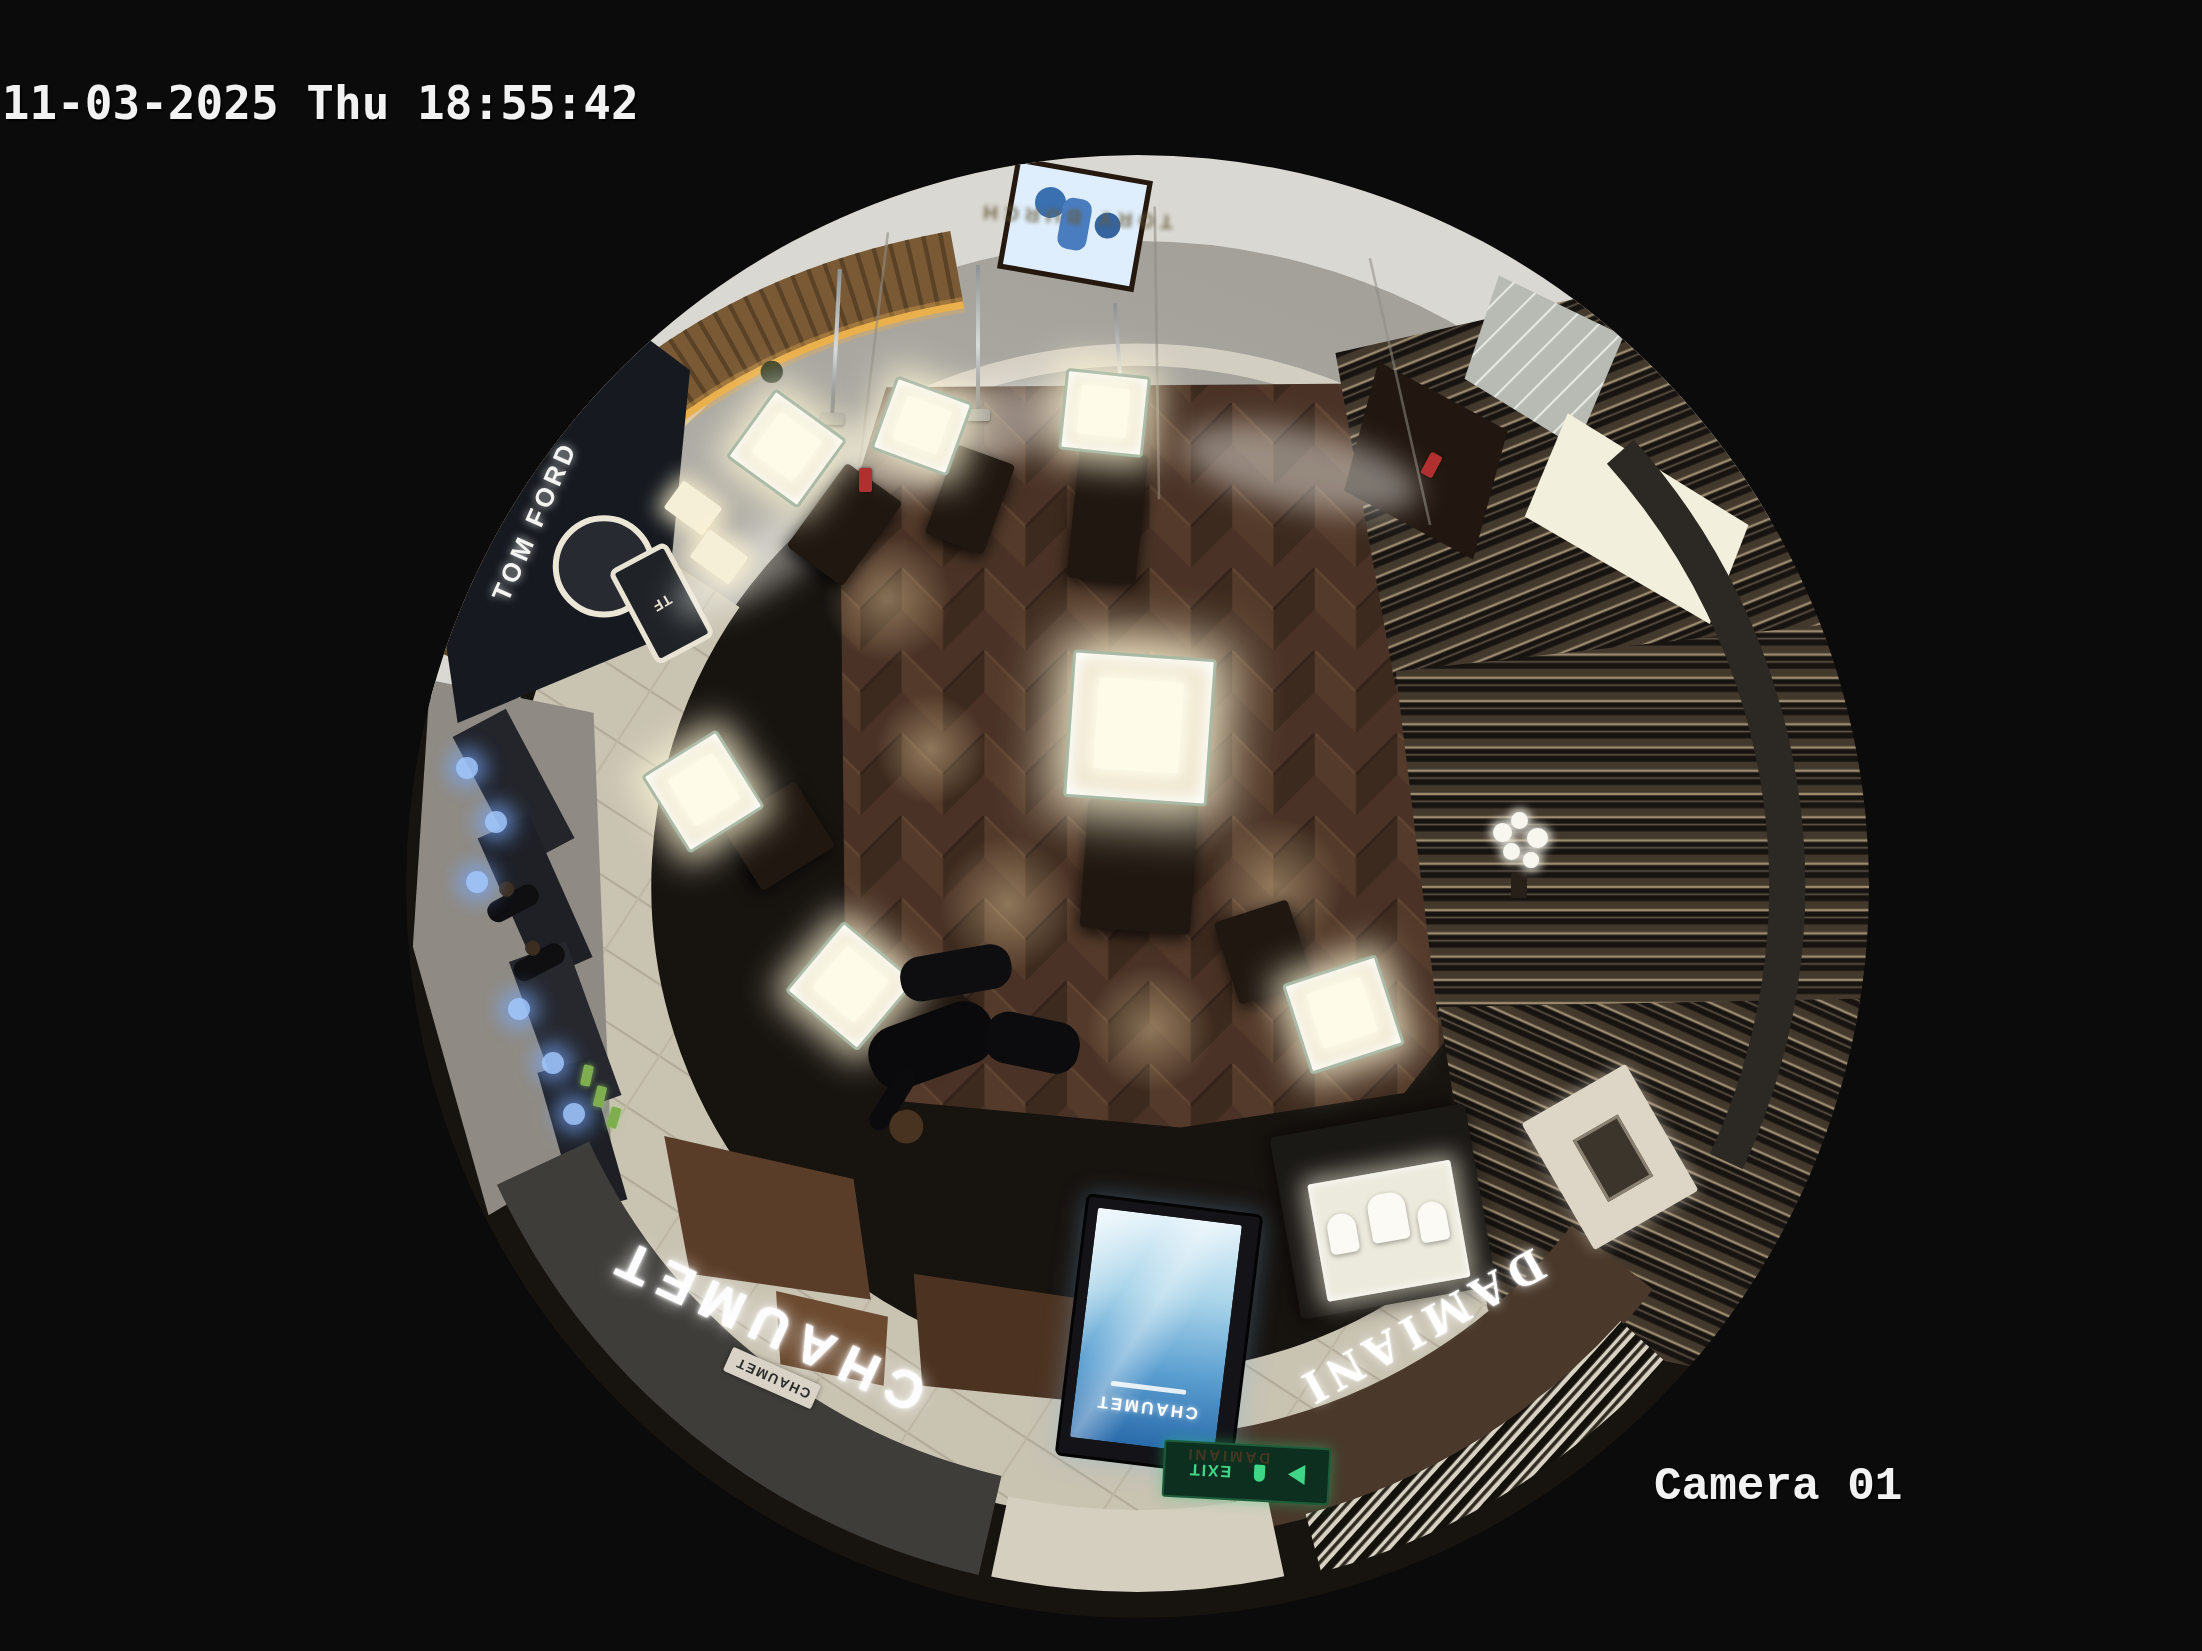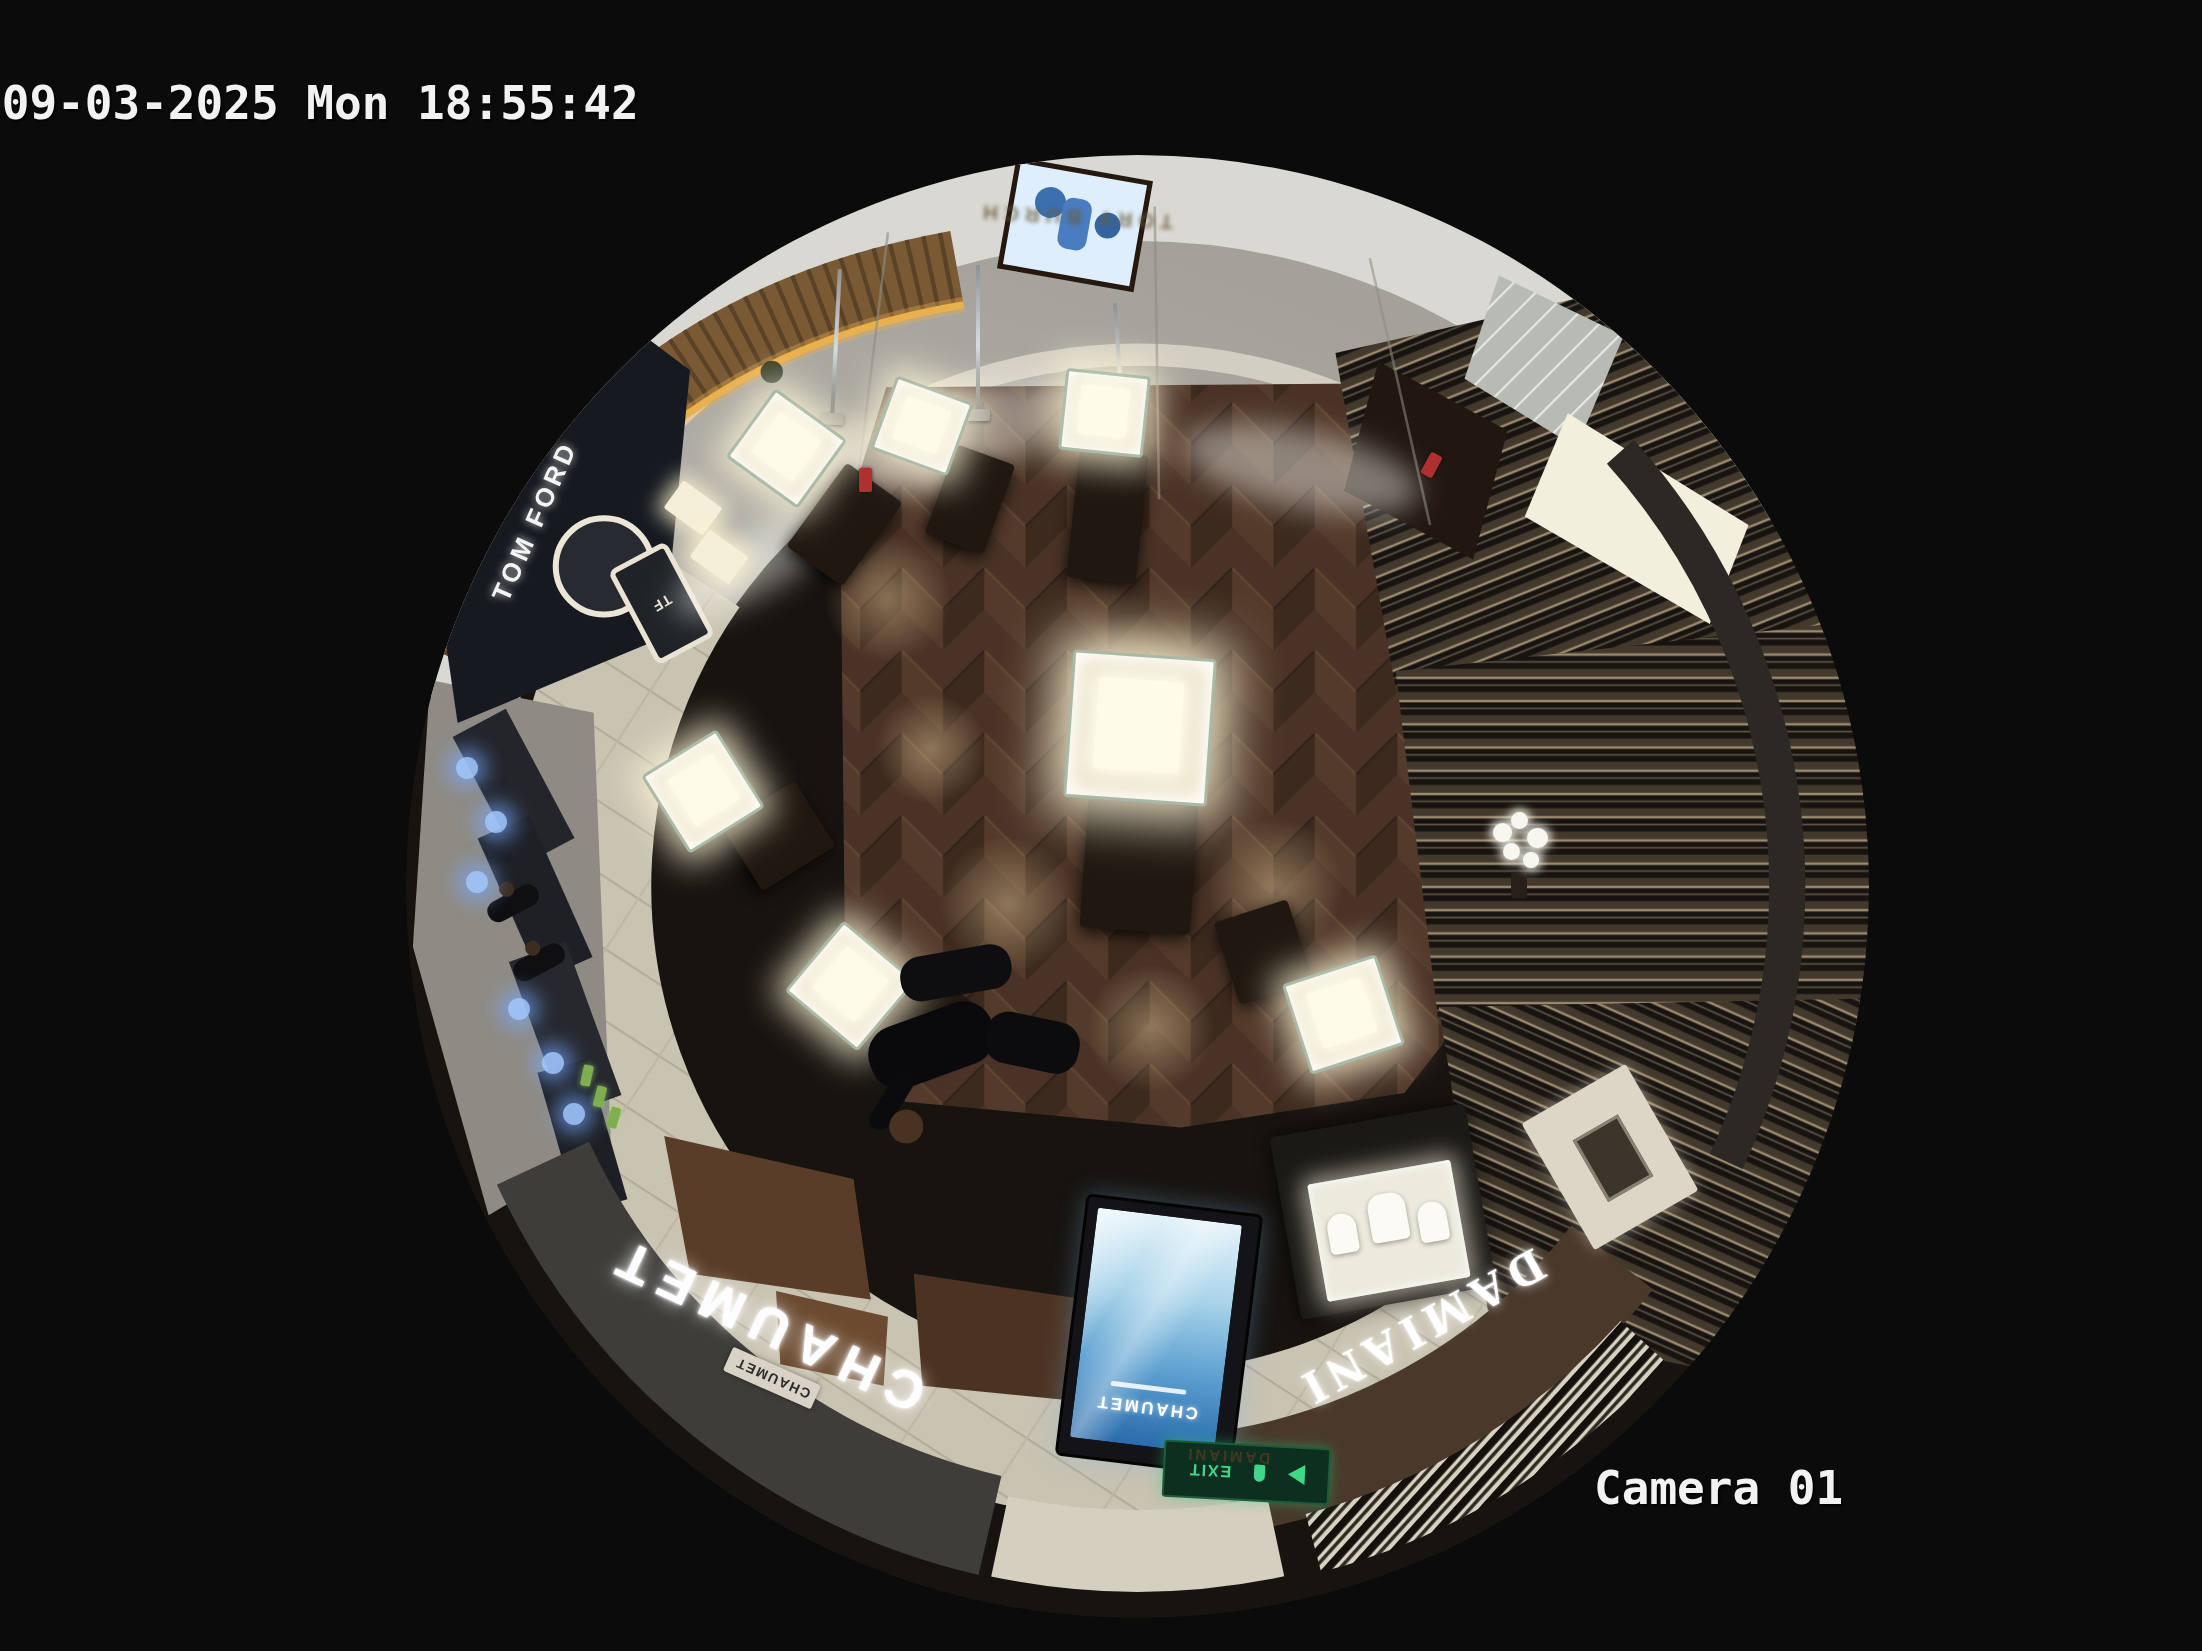--- a/index.html
+++ b/index.html
@@ -2,21 +2,21 @@
 <html style="font-size:13.8px"><head>
 <meta charset="utf-8">
 <style>
   html,body{margin:0;padding:0;background:#000;}
   .stage{position:relative;width:2203px;height:1652px;background:#0b0b0b;overflow:hidden;
          font-family:"Liberation Sans",sans-serif;}
   
   .osd{position:absolute;color:#f2f2f2;font:700 46px "DejaVu Sans Mono",monospace;
        letter-spacing:0;text-shadow:1.7px 1.7px 1.7px rgba(0,0,0,.85);white-space:pre;z-index:50;}
   .osd-ts{left:1.7px;top:76px;}
-  .osd-cam{left:1594px;top:1461px;}
+  .osd-cam{left:1654px;top:1461px;font-family:Liberation Mono, monospace;}
   
   .fisheye{position:absolute;left:406px;top:155px;width:1463px;height:1463px;border-radius:50%;
            overflow:hidden;background:#17130f;box-shadow:inset 0 0 120px 60px rgba(0,0,0,.55);}
   .fisheye *{position:absolute;}
   svg.scene{left:0;top:0;}
   
   .pool{border-radius:50%;background:radial-gradient(circle,rgba(255,228,175,.38) 0%,rgba(255,228,175,0) 70%);}
   
   .mglow{border-radius:50%;background:rgba(255,255,248,.42);filter:blur(13.8px);}
   
@@ -311,16 +311,16 @@
     <div class="sign sign-chaumet" style="left:360px;top:1170px;transform:translate(-50%,-50%) rotate(205deg);">CHAUMET</div>
     <div class="tag" style="left:318px;top:1210px;width:96px;height:26px;transform:rotate(24deg);"></div>
     <div class="sign sign-small-ch" style="left:367px;top:1223px;transform:translate(-50%,-50%) rotate(204deg);">CHAUMET</div>
     <div class="sign sign-damiani" style="left:1015px;top:1174px;transform:translate(-50%,-50%) rotate(151deg);">DAMIANI</div>
     <div class="sign sign-small-da" style="left:822px;top:1301px;transform:translate(-50%,-50%) rotate(183deg);">DAMIANI</div>
     <div class="sign sign-tomford" style="left:129px;top:366px;transform:translate(-50%,-50%) rotate(294deg);">TOM FORD</div>
     <div class="sign sign-tf" style="left:256px;top:448px;transform:translate(-50%,-50%) rotate(150deg);">TF</div>
     <div class="sign sign-wall" style="left:669px;top:62px;transform:translate(-50%,-50%) rotate(183deg);">TORY BURCH</div>
   </div>
 
-  <div class="osd osd-ts">09-03-2025 Mon 18:55:42</div>
+  <div class="osd osd-ts">11-03-2025 Thu 18:55:42</div>
   <div class="osd osd-cam">Camera 01</div>
 </div>
 
 
 </body></html>

